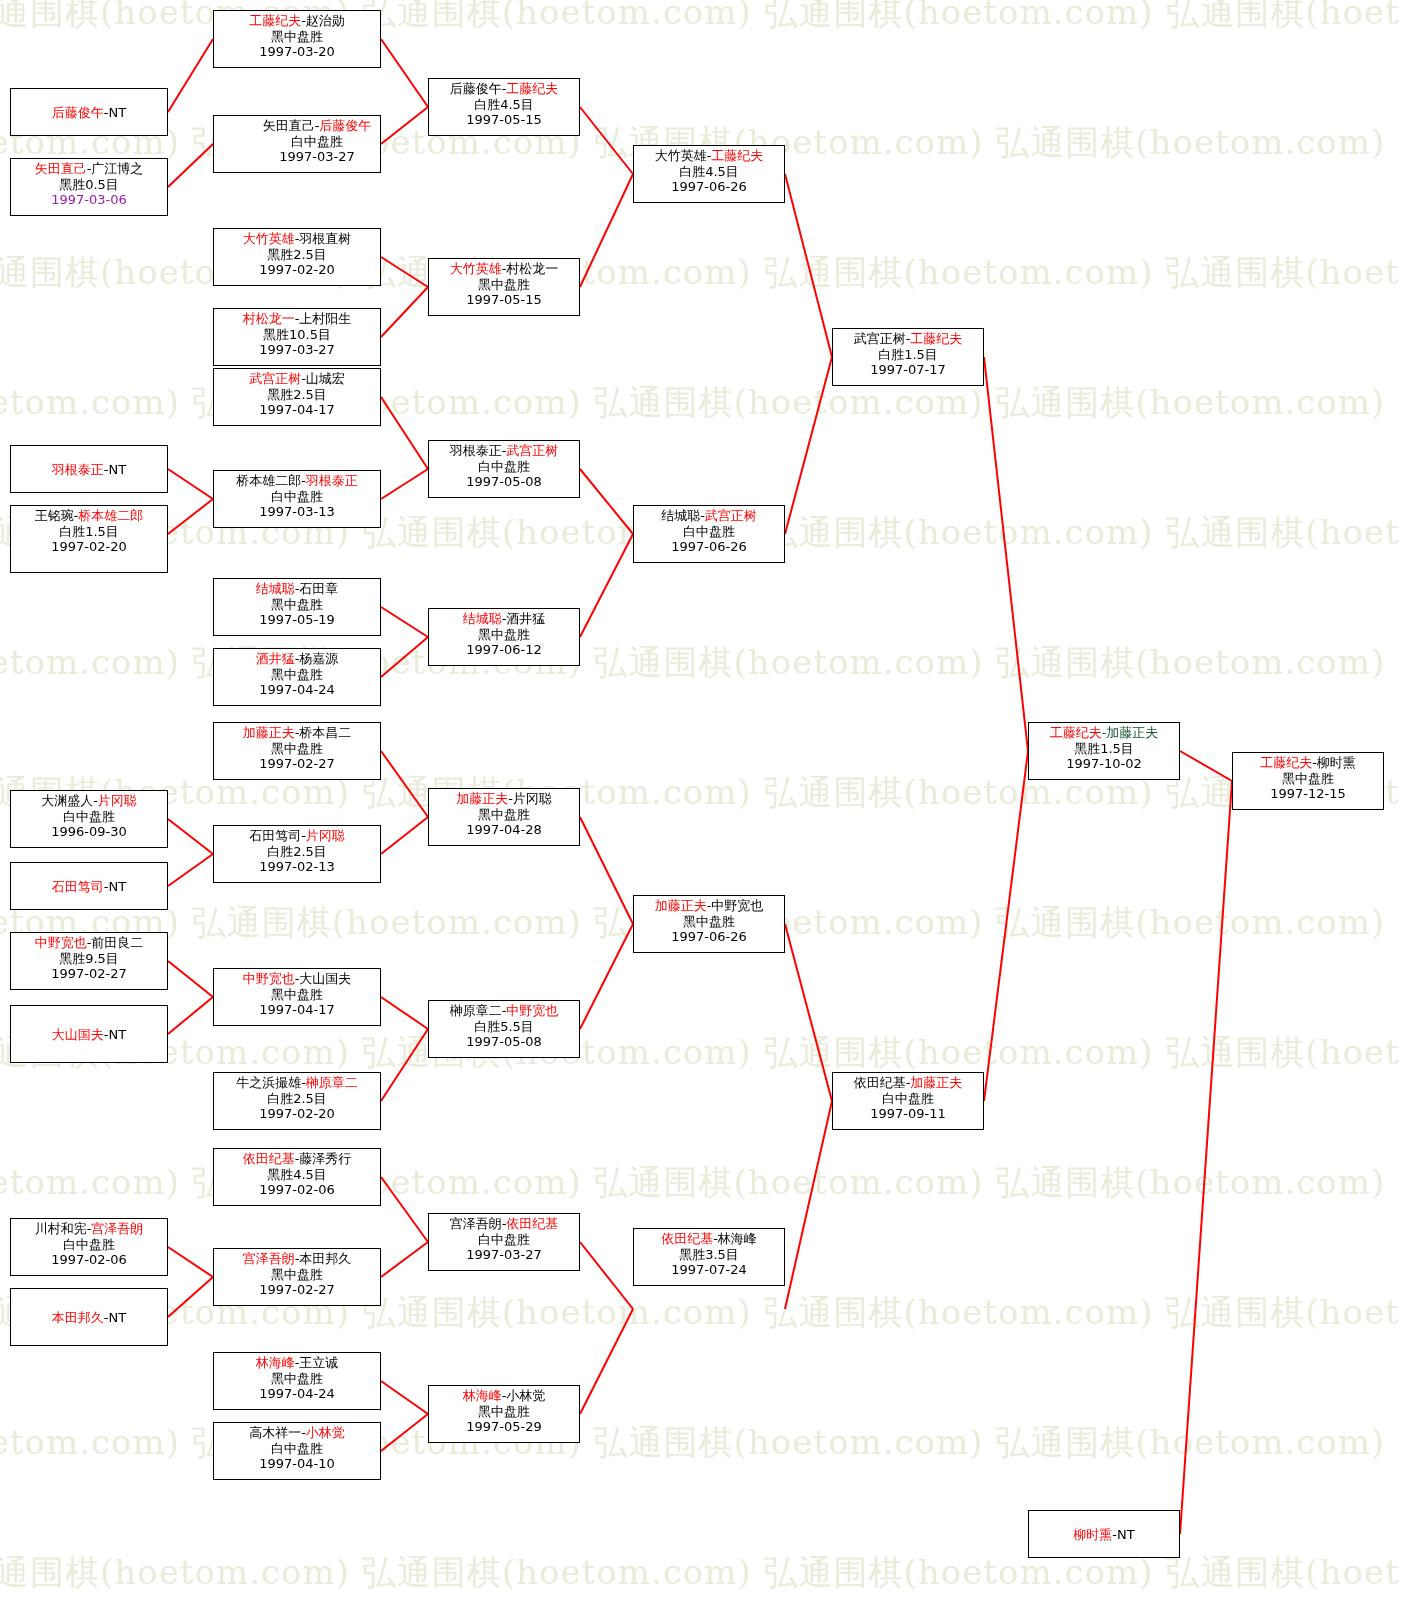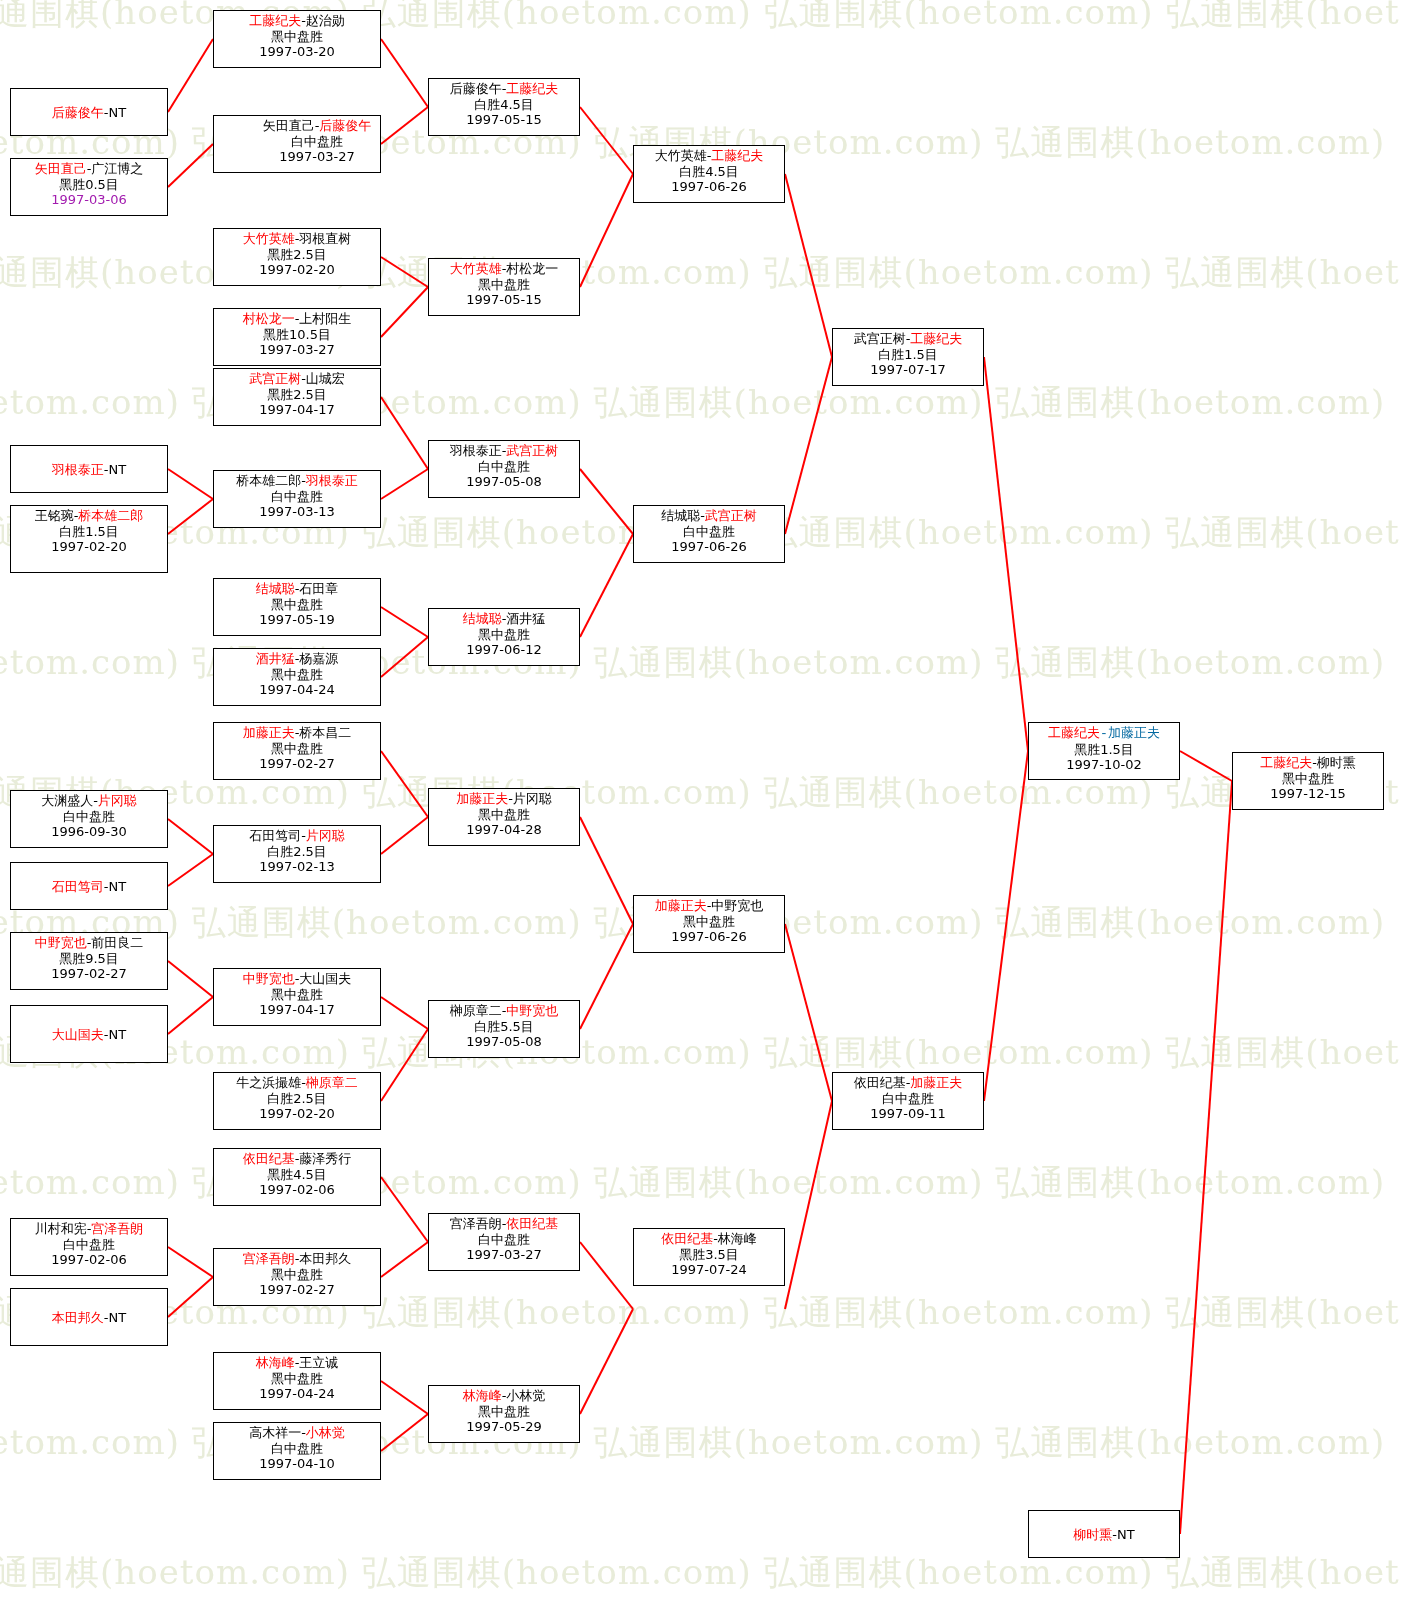--- a/index.html
+++ b/index.html
@@ -287,21 +287,21 @@
         <span class="ln"><span class="r" style="color: rgb(255, 0, 0);">依田纪基</span><span class="k" style="color: rgb(0, 0, 0);">-林海峰</span></span>
         <span class="ln"><span class="k" style="color: rgb(0, 0, 0);">黑胜3.5目</span></span>
         <span class="ln"><span class="k" style="color: rgb(0, 0, 0);">1997-07-24</span></span>
       </div>
       <div class="node" style="left: 832px; top: 1072px; width: 152px; height: 58px; border-color: rgb(0, 0, 0);">
         <span class="ln"><span class="k" style="color: rgb(0, 0, 0);">依田纪基-</span><span class="r" style="color: rgb(255, 0, 0);">加藤正夫</span></span>
         <span class="ln"><span class="k" style="color: rgb(0, 0, 0);">白中盘胜</span></span>
         <span class="ln"><span class="k" style="color: rgb(0, 0, 0);">1997-09-11</span></span>
       </div>
       <div class="node" style="left: 1028px; top: 722px; width: 152px; height: 58px; border-color: rgb(0, 0, 0);">
-        <span class="ln"><span class="r" style="color: rgb(255, 0, 0);">工藤纪夫</span><span class="k" style="color: #0369a1; font-family: Liberation Mono, monospace;">-加藤正夫</span></span>
+        <span class="ln"><span class="r" style="color: rgb(255, 0, 0);">工藤纪夫</span><span class="k" style="color: #14532d;">-加藤正夫</span></span>
         <span class="ln"><span class="k" style="color: rgb(0, 0, 0);">黑胜1.5目</span></span>
         <span class="ln"><span class="k" style="color: rgb(0, 0, 0);">1997-10-02</span></span>
       </div>
       <div class="node" style="left: 1232px; top: 752px; width: 152px; height: 58px; border-color: rgb(0, 0, 0);">
         <span class="ln"><span class="r" style="color: rgb(255, 0, 0);">工藤纪夫</span><span class="k" style="color: rgb(0, 0, 0);">-柳时熏</span></span>
         <span class="ln"><span class="k" style="color: rgb(0, 0, 0);">黑中盘胜</span></span>
         <span class="ln"><span class="k" style="color: rgb(0, 0, 0);">1997-12-15</span></span>
       </div>
       <div class="node" style="left: 1028px; top: 1510px; width: 152px; height: 48px; border-color: rgb(0, 0, 0); padding-top: 16px;">
         <span class="ln"><span class="r" style="color: rgb(255, 0, 0);">柳时熏</span><span class="k" style="color: rgb(0, 0, 0);">-NT</span></span>

